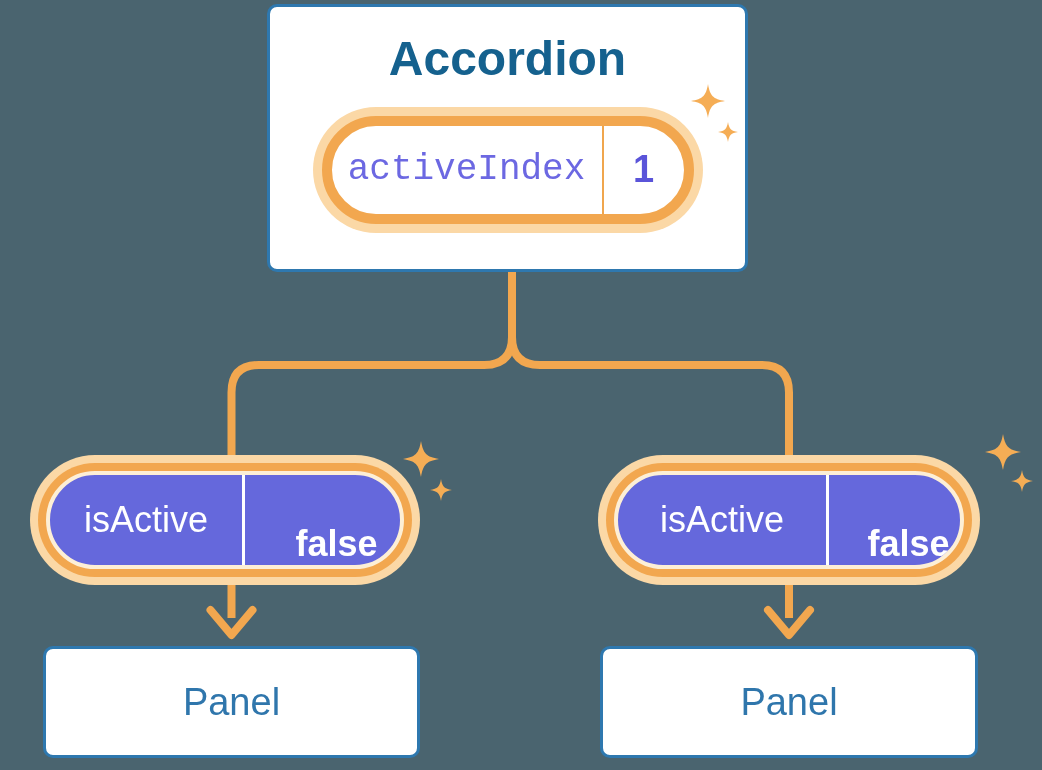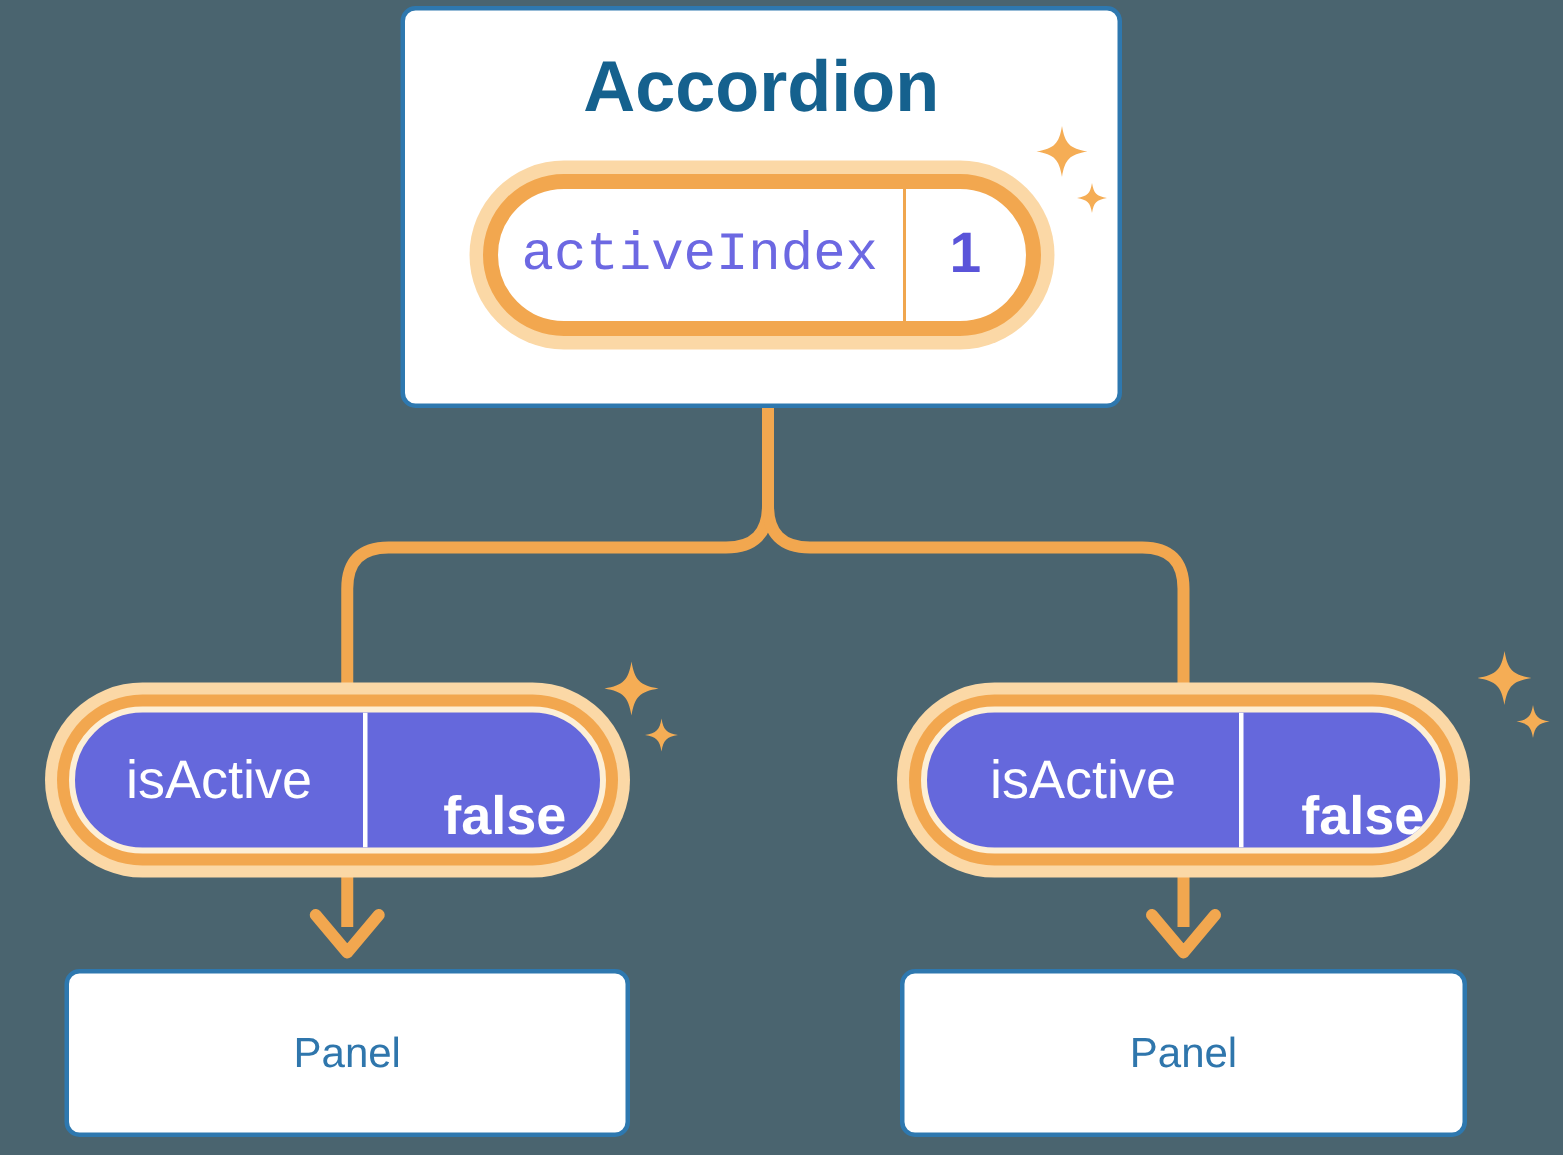--- a/index.html
+++ b/index.html
@@ -61,21 +61,21 @@
   .prop-pill-left .prop-name-cell{flex:0 0 192px;}
   .prop-pill-right .prop-name-cell{flex:0 0 208px;}
   .prop-name{font-size:36px;color:#fff;}
   .prop-divider{flex:0 0 3px;background:#fff;}
   .prop-value-cell{flex:1;display:flex;align-items:flex-end;justify-content:center;padding-left:28px;}
   .prop-value{font-size:36px;font-weight:700;color:#fff;}
 
   .panel-card{display:flex;align-items:center;justify-content:center;}
   .panel-left{left:43px;top:646px;width:377px;height:112px;}
   .panel-right{left:600px;top:646px;width:378px;height:112px;}
-  .panel-label{font-size:28px;font-weight:500;color:var(--panel-blue);}
+  .panel-label{font-size:38px;font-weight:500;color:var(--panel-blue);}
 </style>
 </head>
 <body>
 
 <div id="canvas">
 
   <svg class="layer" viewBox="0 0 1042 770" width="1042" height="770">
     <g fill="none" stroke="#F2A74F" stroke-width="8">
       <path d="M512,270 V337 Q512,365 484,365 H259 Q231.5,365 231.5,392.5 V618"></path>
       <path d="M512,270 V337 Q512,365 540,365 H761.5 Q789,365 789,392.5 V618"></path>

